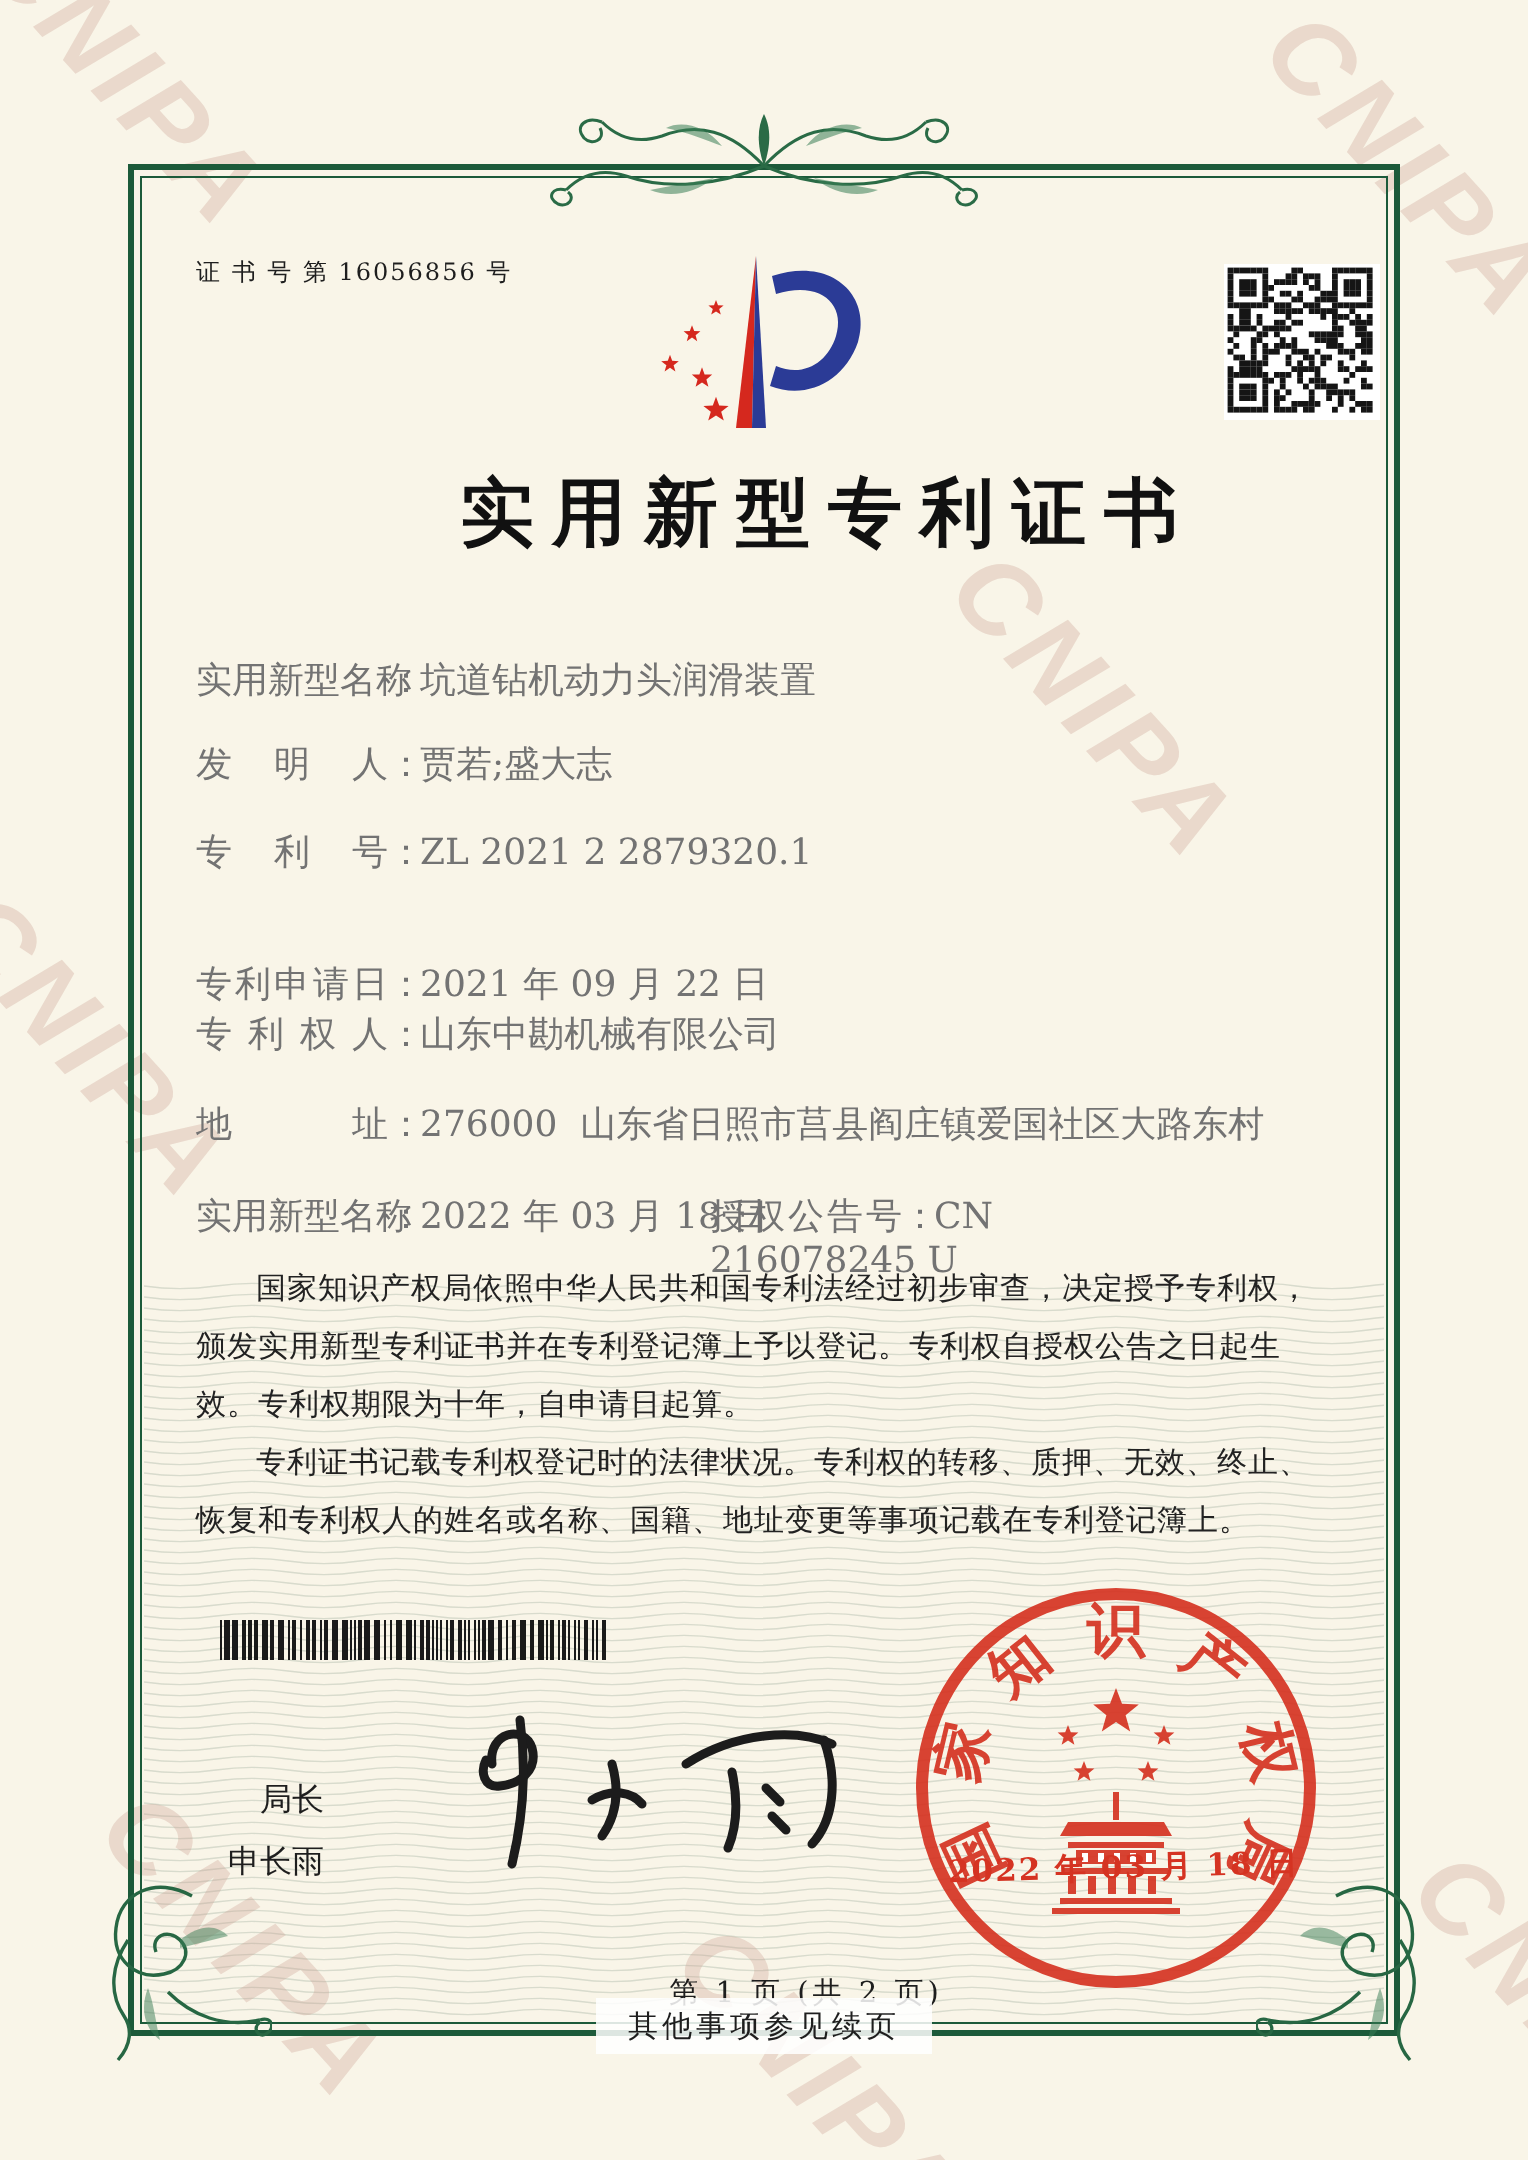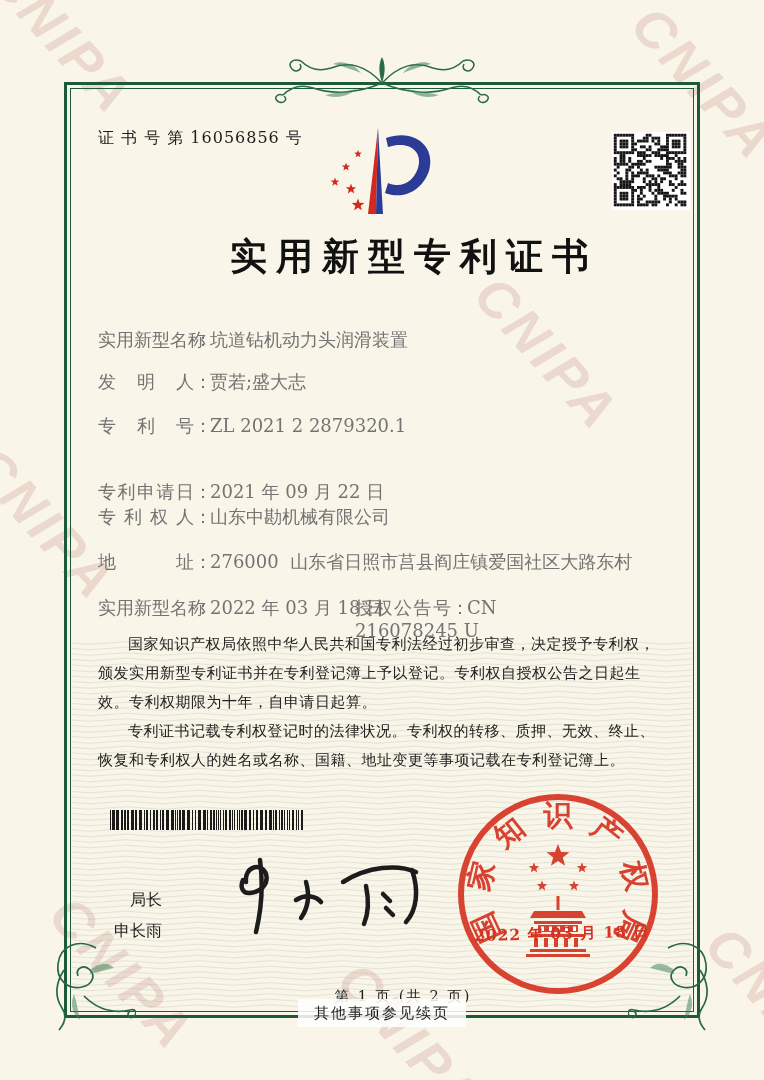--- a/index.html
+++ b/index.html
@@ -9,21 +9,21 @@
   .wm{position:absolute;transform:rotate(48deg);font:italic bold 54px "Liberation Sans",sans-serif;
       color:rgba(199,152,140,.30);letter-spacing:4px;white-space:nowrap;z-index:2;}
   
   #waves-svg{position:absolute;left:72px;top:640px;z-index:1;}
   
   .frame-outer{position:absolute;left:64px;top:82px;width:630px;height:930px;border:3px solid #1c5a3a;z-index:3;}
   .frame-inner{position:absolute;left:70px;top:88px;width:622px;height:922px;border:1px solid #1c5a3a;z-index:3;}
   .orn{position:absolute;z-index:4;}
   .orn-br{transform:scaleX(-1);}
   
-  .cert-no{position:absolute;left:98px;top:128px;font-size:16px;letter-spacing:1px;z-index:5;}
+  .cert-no{position:absolute;left:98px;top:128px;font-size:12px;letter-spacing:1px;z-index:5;}
   .logo{position:absolute;left:318px;top:126px;z-index:5;}
   .qr{position:absolute;left:612px;top:132px;z-index:5;}
   .title{position:absolute;left:64px;top:232px;width:700px;text-align:center;font-size:37px;
          font-weight:bold;letter-spacing:9px;z-index:5;color:#111;}
   
   .frow{position:absolute;left:98px;font-size:18px;z-index:5;white-space:nowrap;color:#737373;}
   .flabel{display:inline-block;width:96px;text-align:justify;text-align-last:justify;vertical-align:top;}
   .fcolon{display:inline-block;width:16px;}
   .fvalue{white-space:pre-wrap;}
   .grant2{position:absolute;left:257px;top:0;white-space:nowrap;}

